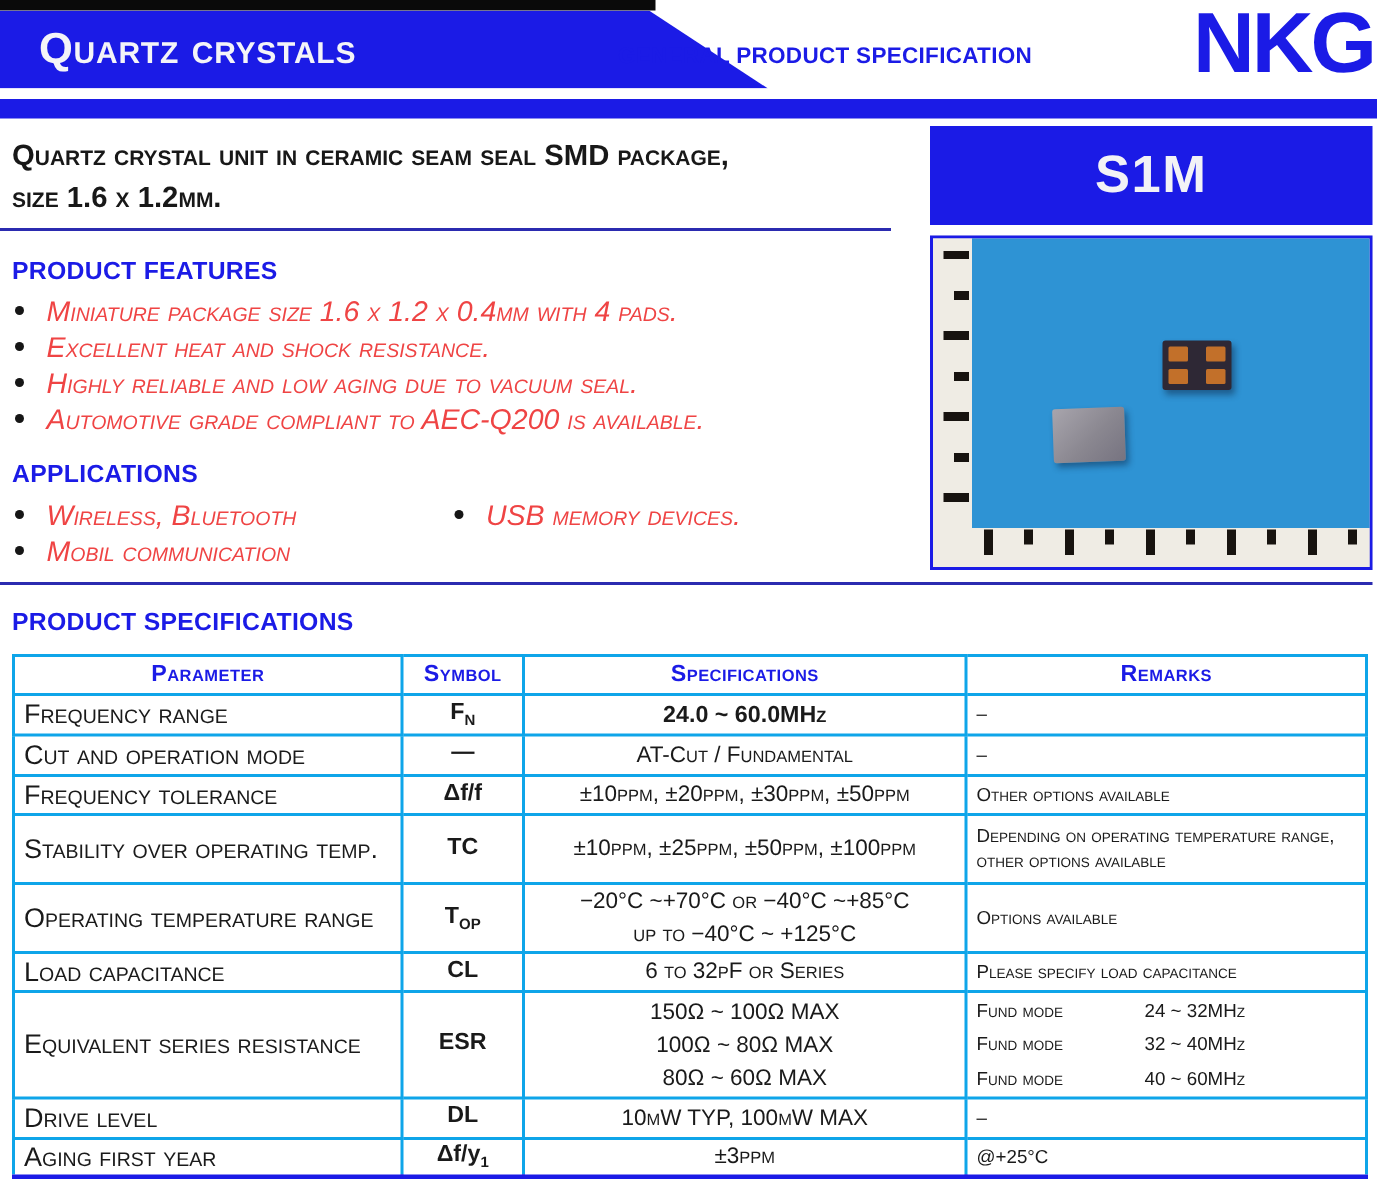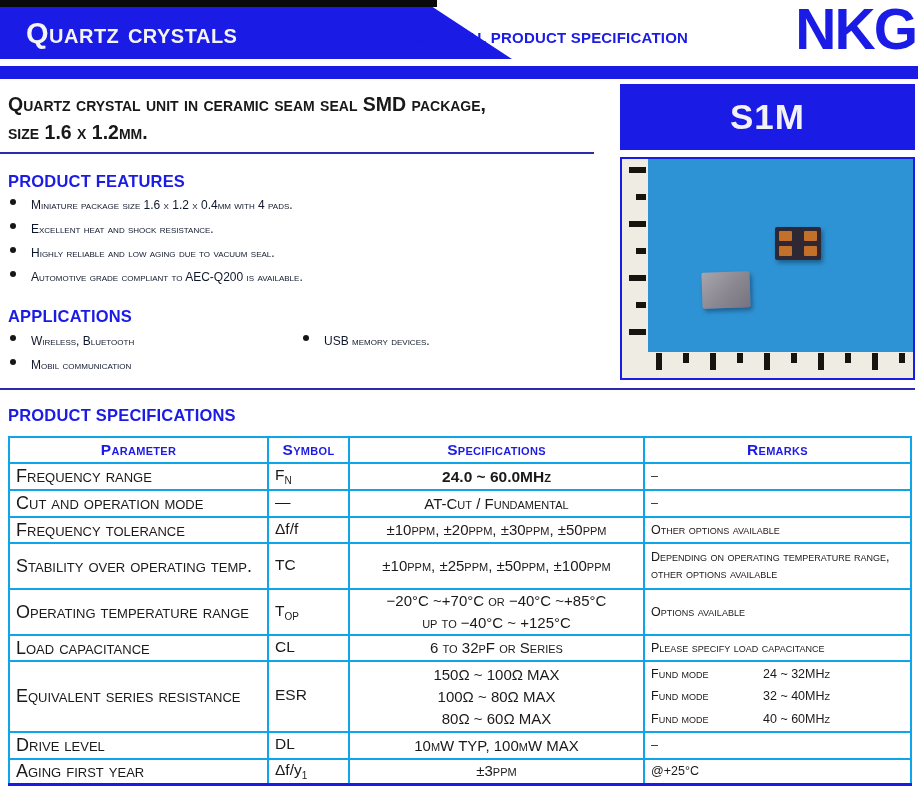--- a/index.html
+++ b/index.html
@@ -80,38 +80,38 @@
   
   .sec-heading { position:absolute; left:8px; color:#1b1be6; font-size:16.5px; font-weight:700; letter-spacing:0.2px; }
   .h-features { top:172px; } .h-apps { top:307px; } .h-specs { top:406px; }
   ul.bullets { position:absolute; list-style:none; }
   .features-list { left:10px; top:198px; width:600px; }
   .apps-col1 { left:10px; top:334px; width:285px; }
   .apps-col2 { left:303px; top:334px; width:290px; }
   ul.bullets li { display:flex; align-items:baseline; height:24px; }
   .apps-col1 li, .apps-col2 li { height:23px; }
   .dot { width:6px; height:6px; border-radius:50%; background:#161616; margin-right:15px; flex:0 0 auto; position:relative; top:-4px; }
-  .b-text { font-size:12px; font-variant:small-caps; font-weight:500; color:#0f172a; white-space:nowrap; }
+  .b-text { font-size:19px; font-variant:small-caps; font-weight:500; color:#ef4444; white-space:nowrap;font-style:italic; }
 
   .section-divider { position:absolute; left:0; top:388px; width:915px; height:2px; background:#2b2bb0; }
 
   
   table.specs {
     position:absolute; left:8px; top:436px; width:902px;
     border-collapse:collapse; table-layout:fixed;
   }
   table.specs { border:2px solid #161616; border-bottom:3px solid #1b1be6; }
   table.specs td, table.specs th { border:2px solid #0ea5e9; padding:0 6px; overflow:hidden; }
   col.c-param { width:259px; } col.c-symbol { width:81px; } col.c-spec { width:295px; } col.c-remark { width:267px; }
   tr.hdr th {
     height:26px; color:#1b1be6; font-size:15.5px; font-weight:700; font-variant:small-caps;
     text-align:center; letter-spacing:0.3px;
   }
   td.param { font-size:18px; font-variant:small-caps; font-weight:500; text-align:left; color:#1a1a1a; }
-  td.symbol { font-size:15.5px; text-align:left; font-weight:400; color:#1a1a1a;border-radius:13px; }
+  td.symbol { font-size:15.5px; text-align:center; font-weight:700; color:#1a1a1a;border-radius:13px; }
   td.symbol sub { font-size:10px; }
   td.spec { font-size:15px; font-variant:small-caps; font-weight:500; text-align:center; color:#1a1a1a; }
   td.spec .line { line-height:22px; }
   td.spec.bold { font-weight:700; font-size:15.5px; }
   td.remark { font-size:12.5px; font-variant:small-caps; font-weight:500; text-align:left; color:#1a1a1a; line-height:17px; }
   .fund-line { display:flex; line-height:22.5px; }
   .fund-line .f-label { width:112px; flex:0 0 auto; }
   tr.r-h27 td { height:27px; } tr.r-h26 td { height:26px; }
   tr.r-h46 td { height:46px; } tr.r-h44 td { height:44px; }
   tr.r-h71 td { height:71px; } tr.r-h25 td { height:25px; }

